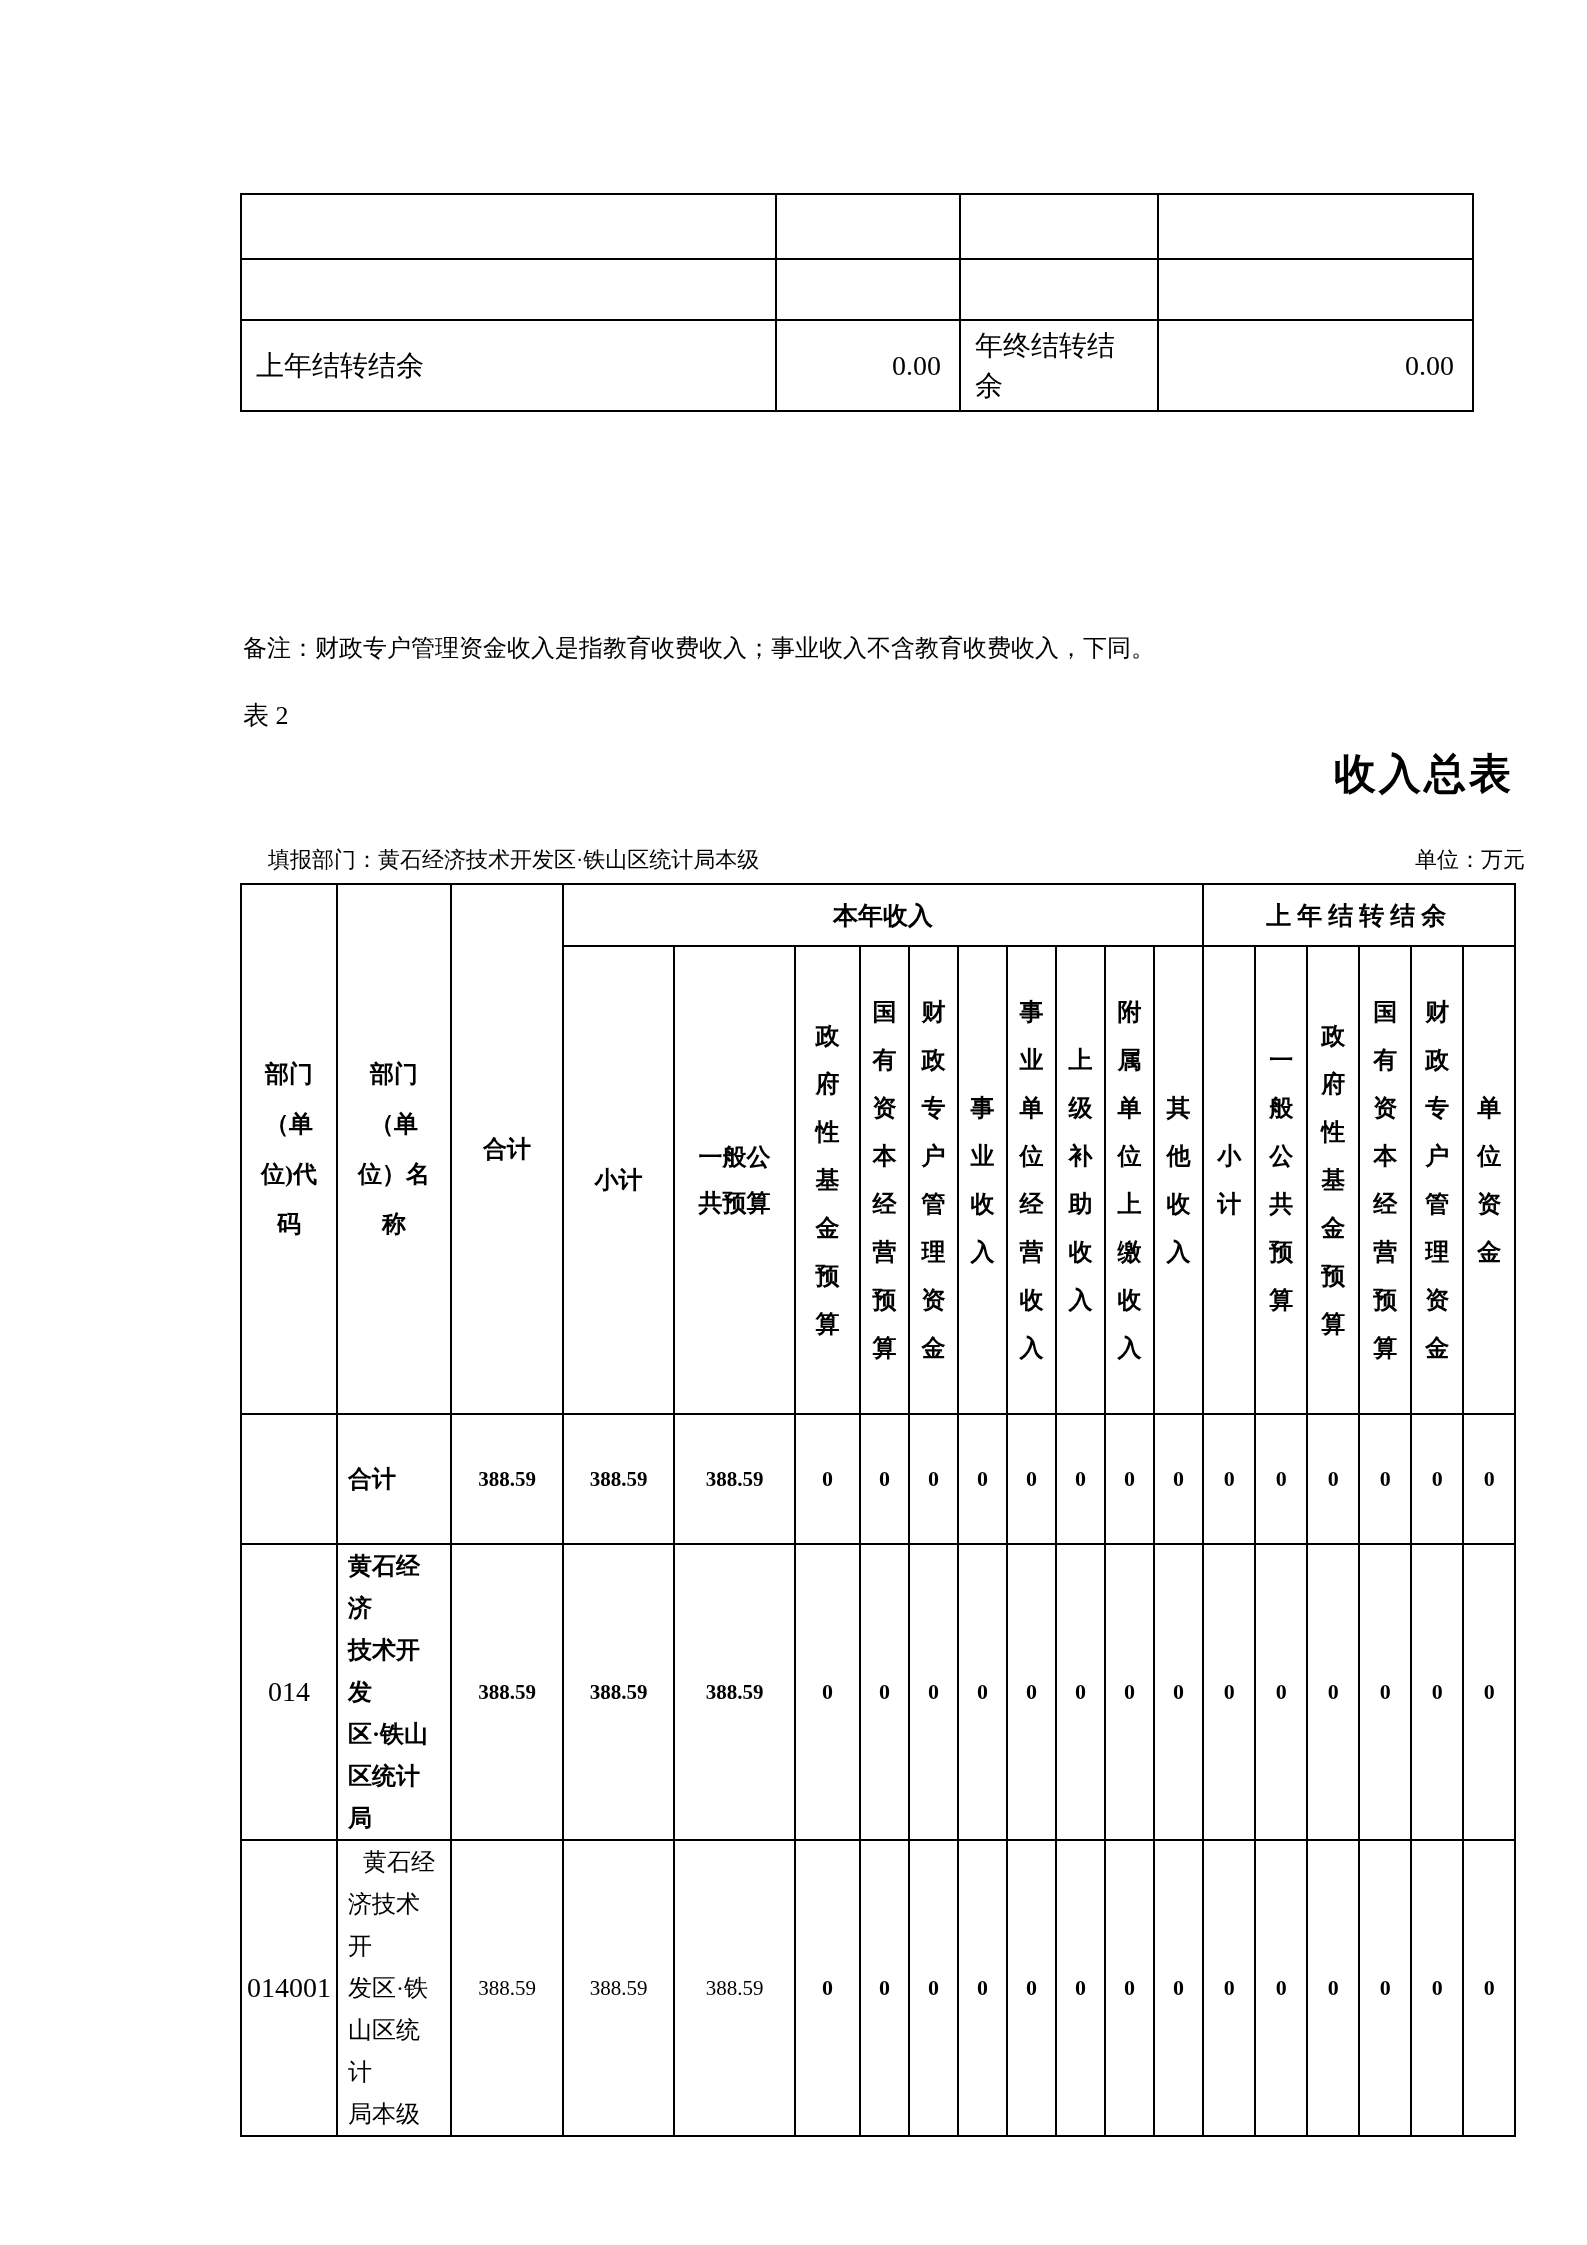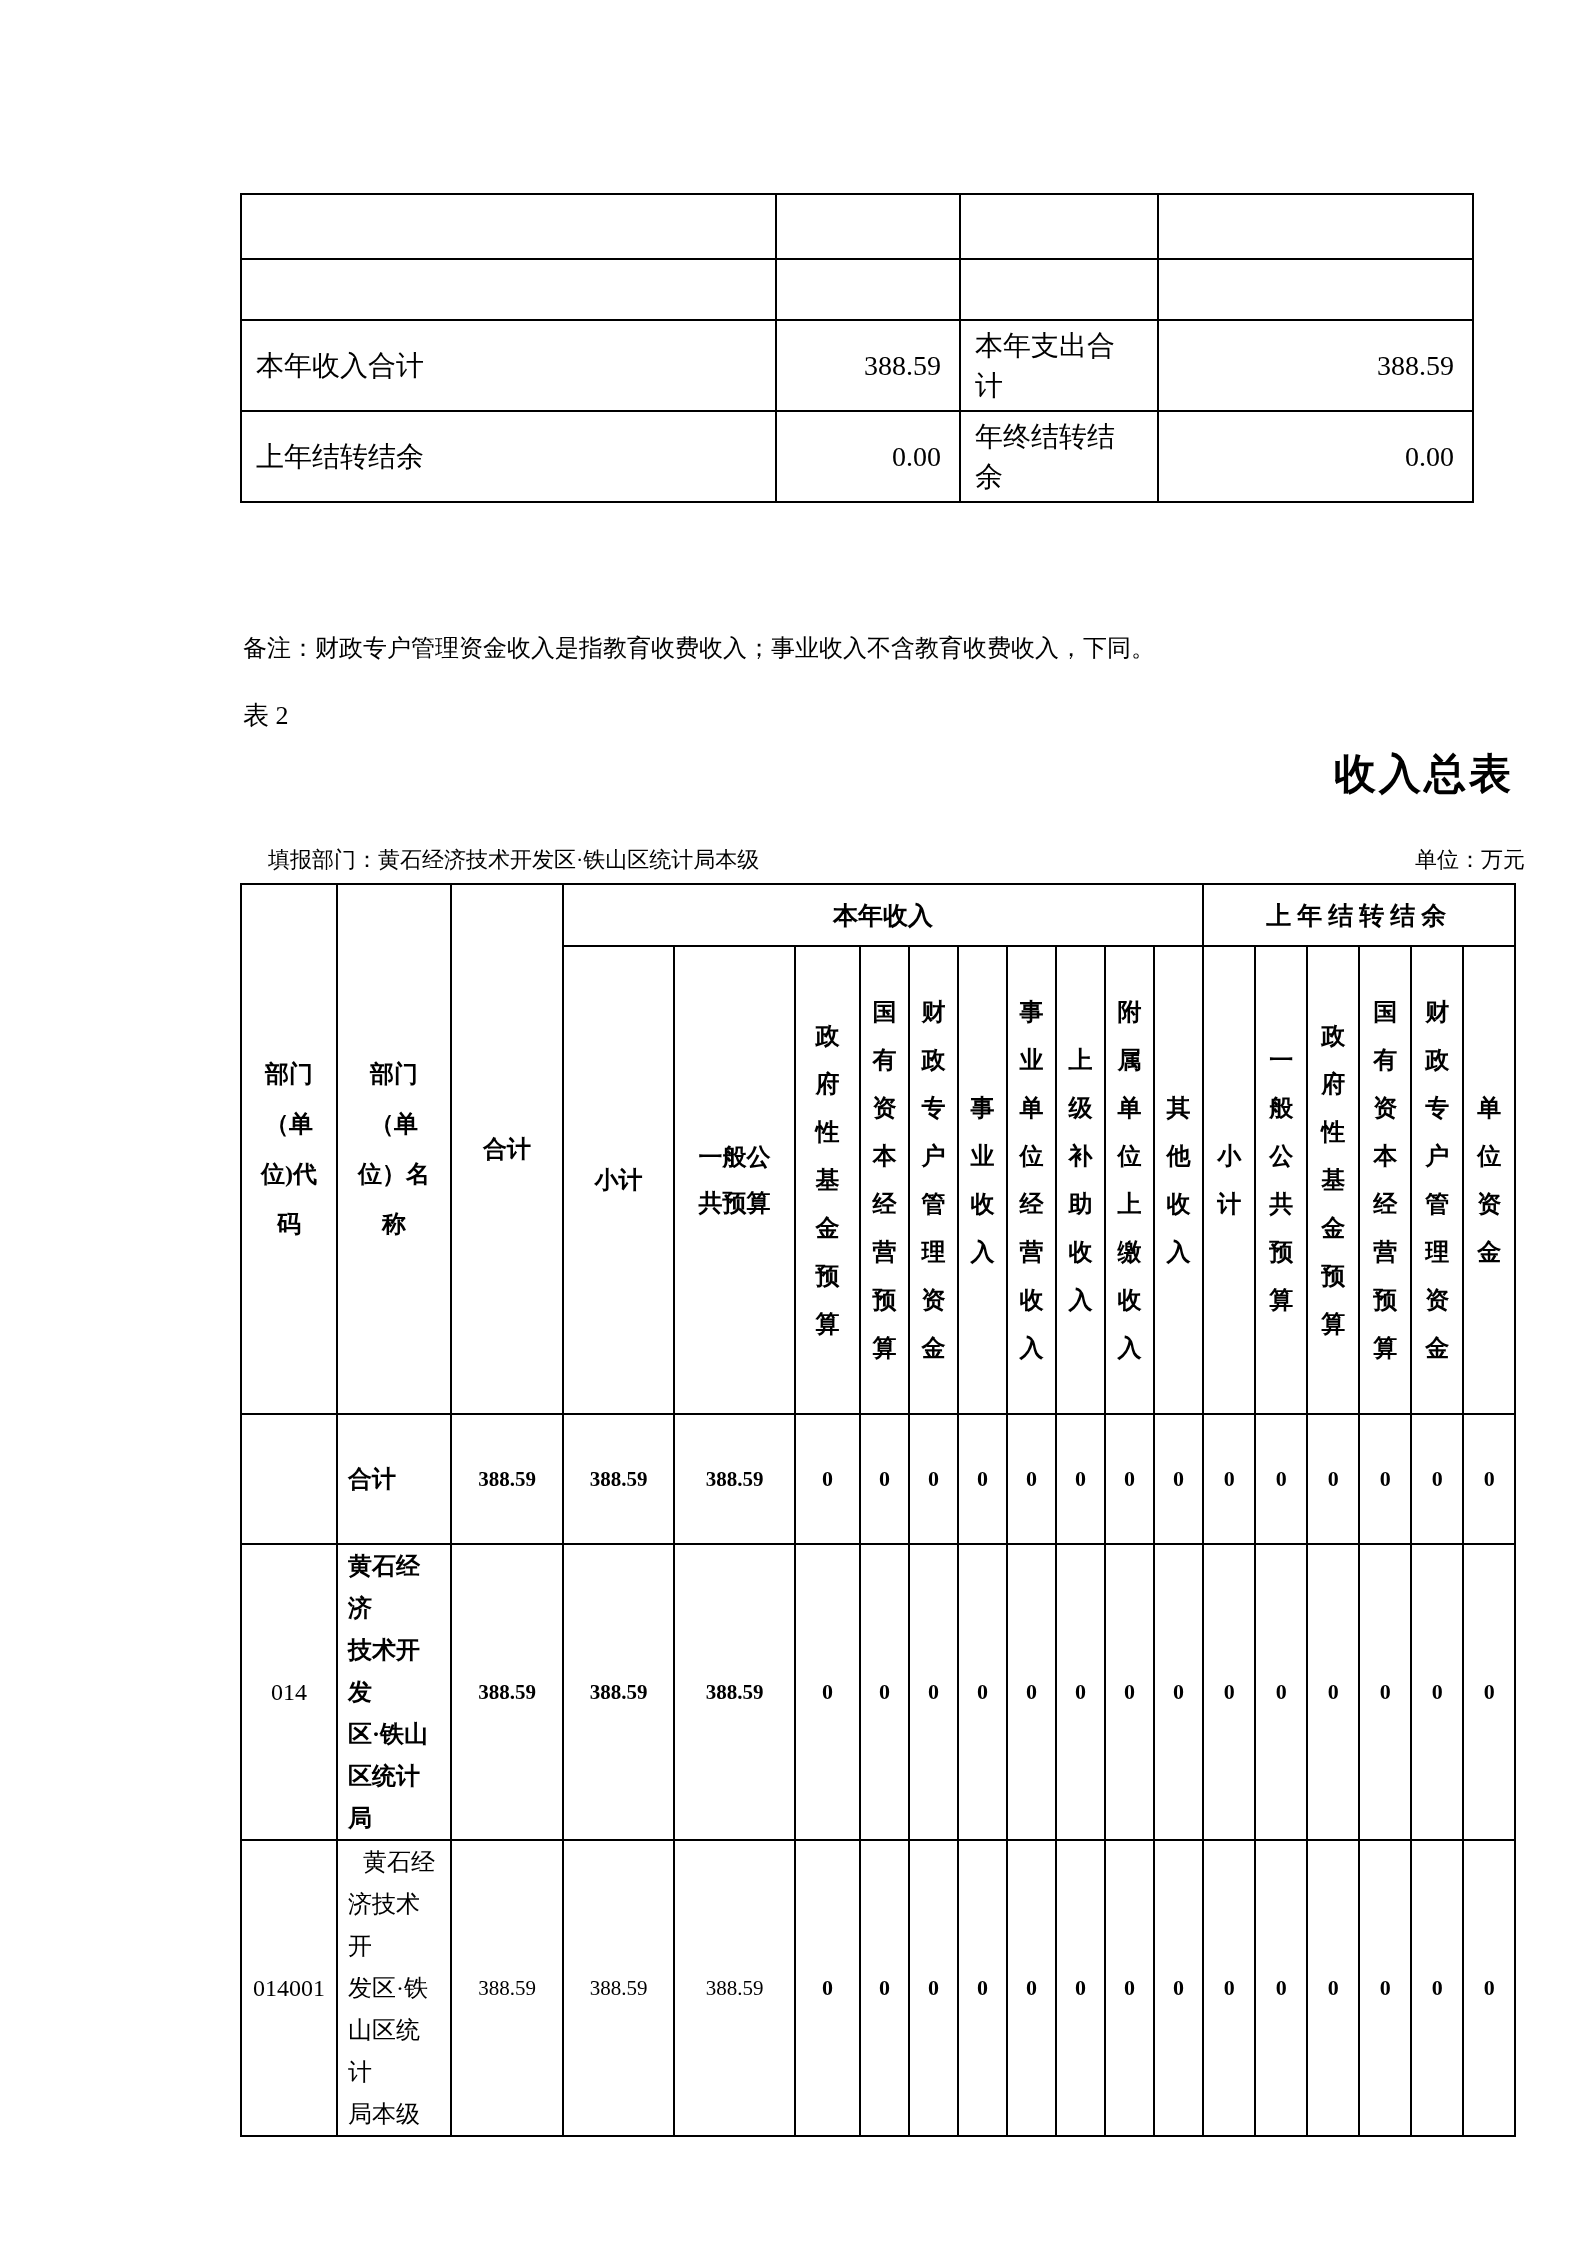--- a/index.html
+++ b/index.html
@@ -40,21 +40,21 @@
   #income-table .gh{font-size:25px;font-family:Liberation Serif, serif;}
   .carry-spacing{letter-spacing:6px;}
   .corner{white-space:pre-line;line-height:50px;}
   .sub-h{white-space:normal;margin-left:22px;}
   .sub-pre{white-space:pre-line;line-height:46px;}
   .v{white-space:pre-line;line-height:48px;}
 
   #income-table tbody tr:nth-child(1){height:130px;}
   #income-table tbody tr:nth-child(2){height:246px;}
   #income-table tbody tr:nth-child(3){height:240px;}
-  .code-cell{text-align:center;font-size:24px;}
+  .code-cell{text-align:center;font-size:28px;}
   .name-cell{text-align:left;font-size:24px;line-height:42px;padding:0 10px;white-space:pre-line;}
   .name-cell.indent{text-indent:15px;}
   .num{text-align:center;font-size:21px;padding:0;}
   .num.zero{font-size:22px;font-weight:bold;}
   tr.emph .name-cell, tr.emph .num{font-weight:bold;}
 </style>
 </head>
 <body>
 
 <div class="page">
@@ -71,26 +71,20 @@
         <td class="s-lab"></td>
         <td class="s-val"></td>
         <td class="s-lab3"></td>
         <td class="s-val"></td>
       </tr>
       <tr>
         <td class="s-lab"></td>
         <td class="s-val"></td>
         <td class="s-lab3"></td>
         <td class="s-val"></td>
-      </tr>
-      <tr>
-        <td class="s-lab">本年收入合计</td>
-        <td class="s-val">388.59</td>
-        <td class="s-lab3">本年支出合计</td>
-        <td class="s-val">388.59</td>
       </tr>
       <tr>
         <td class="s-lab">上年结转结余</td>
         <td class="s-val">0.00</td>
         <td class="s-lab3">年终结转结余</td>
         <td class="s-val">0.00</td>
       </tr>
     </tbody>
   </table>
 

